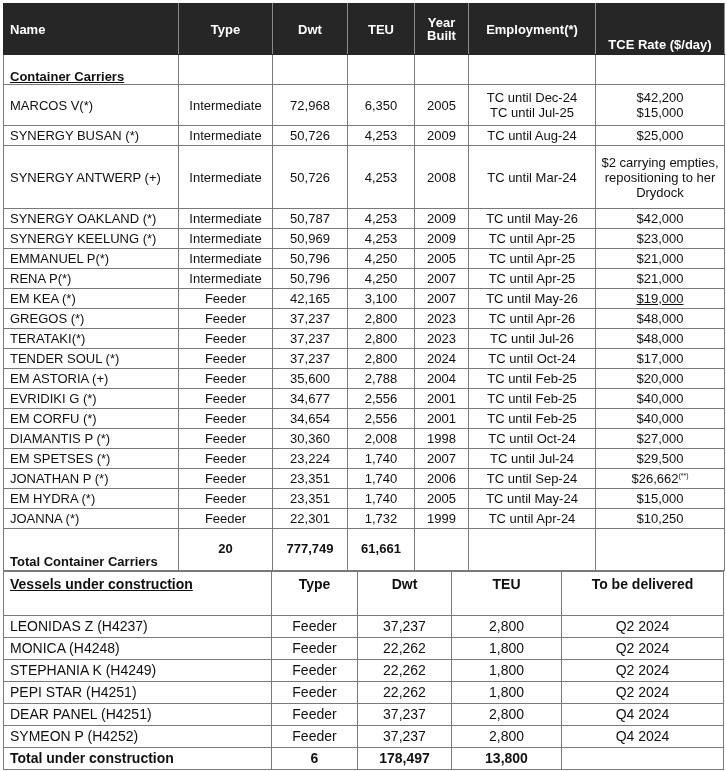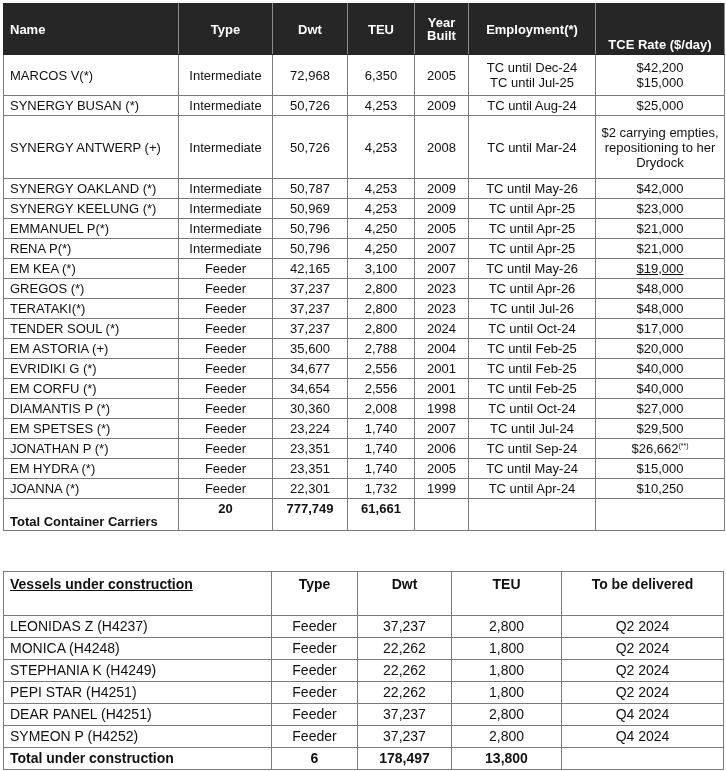--- a/index.html
+++ b/index.html
@@ -13,21 +13,21 @@
                     border-color: #262626; border-right: 1px solid #8a8a8a; height: 32px; }
   #fleet thead th.name-h { text-align: left; padding-left: 6px; }
   #fleet thead th.tce-h { vertical-align: bottom; padding-bottom: 2px; }
   #fleet thead th.emp-h { vertical-align: top; padding-top: 18px; }
   td.left { text-align: left; padding-left: 6px; }
   .section-row td { height: 29px; vertical-align: bottom; }
   .section-title { font-weight: bold; text-decoration: underline; padding-bottom: 1px; }
   .wrap { white-space: normal; }
   .total td { font-weight: bold; height: 29px; }
   .total td.left { vertical-align: bottom; padding-bottom: 1px; }
-  .total td.top { vertical-align: top; padding-top: 2px; }
+  .total td.top { vertical-align: top; padding-top: 12px; }
   sup { font-size: 7px; vertical-align: super; line-height: 0; }
   #construction { left: 3px; top: 571px; width: 720px; }
   #construction th { font-weight: bold; height: 38px; vertical-align: top; padding-top: 5px; font-size: 14px; }
   #construction th.left { text-align: left; padding-left: 6px; text-decoration: underline; }
   #construction td { font-size: 14px; height: 21px; }
   #construction .total td { height: 20px; font-size: 14px; }
 </style>
 </head>
 <body>
 
@@ -46,20 +46,29 @@
       <th class="name-h">Name</th>
       <th>Type</th>
       <th>Dwt</th>
       <th>TEU</th>
       <th class="wrap" style="line-height:13px">Year Built</th>
       <th class="emp-h">Employment(*)</th>
       <th class="tce-h">TCE Rate ($/day)</th>
     </tr>
   </thead>
   <tbody id="fleet-body">
+    <tr class="section-row">
+      <td class="left"><span class="section-title">Container Carriers</span></td>
+      <td></td>
+        <td></td>
+        <td></td>
+      <td></td>
+        <td></td>
+        <td></td>
+    </tr>
   <tr>
         <td class="left" style="height: 40px;"><span style="white-space: pre-line;">MARCOS V(*)</span></td>
         <td style="height: 40px;"><span style="white-space: pre-line;">Intermediate</span></td>
         <td style="height: 40px;"><span style="white-space: pre-line;">72,968</span></td>
         <td style="height: 40px;"><span style="white-space: pre-line;">6,350</span></td>
         <td style="height: 40px;"><span style="white-space: pre-line;">2005</span></td>
         <td style="height: 40px;"><span style="white-space: pre-line;">TC until Dec-24
 TC until Jul-25</span></td>
         <td style="height: 40px;"><span style="white-space: pre-line;">$42,200
 $15,000</span></td>

